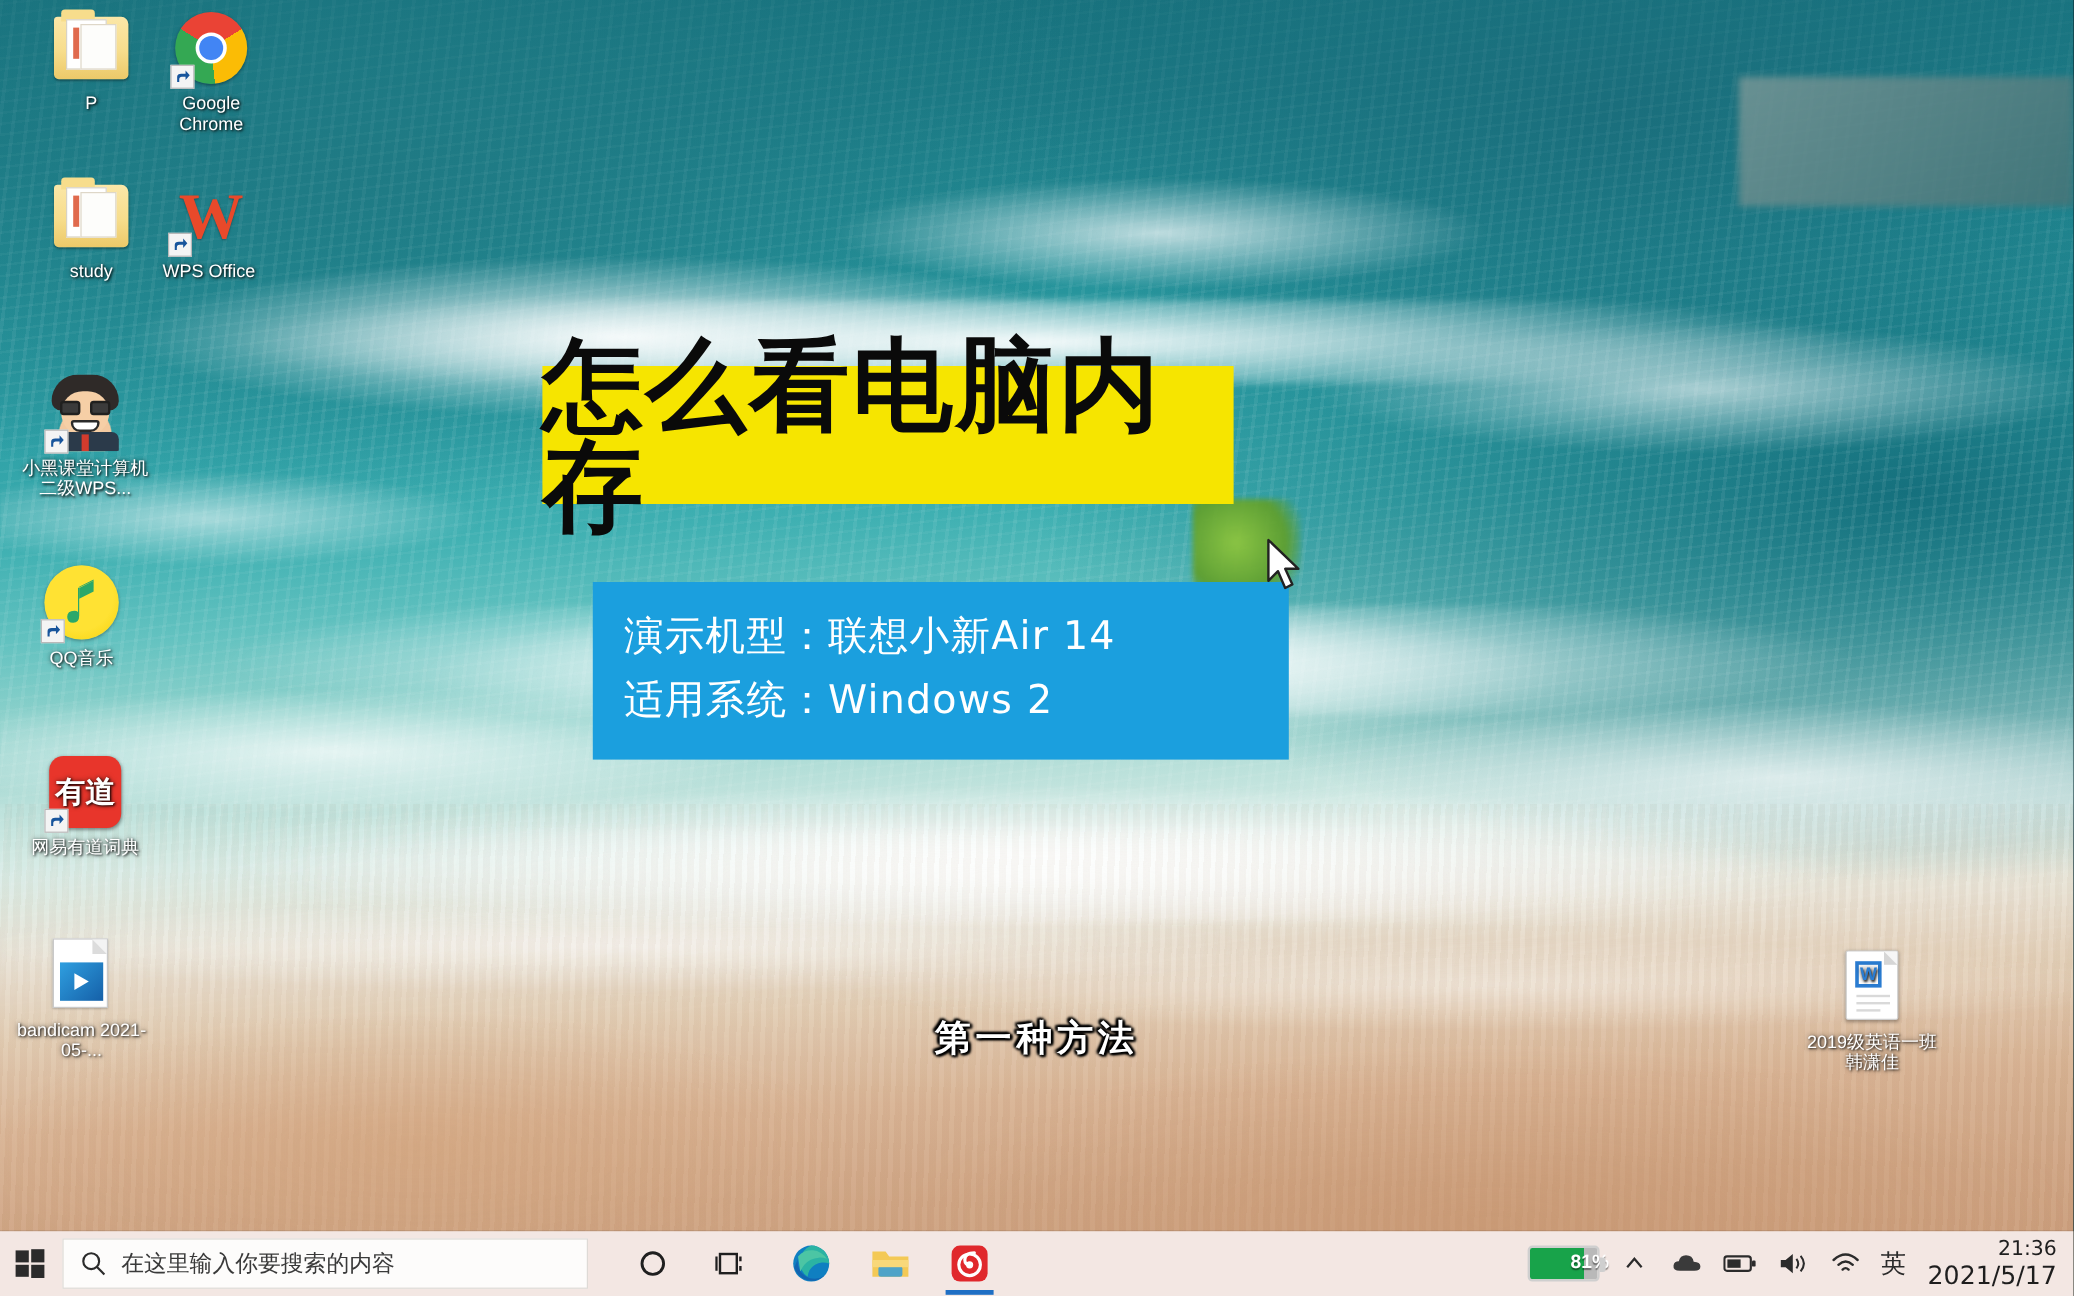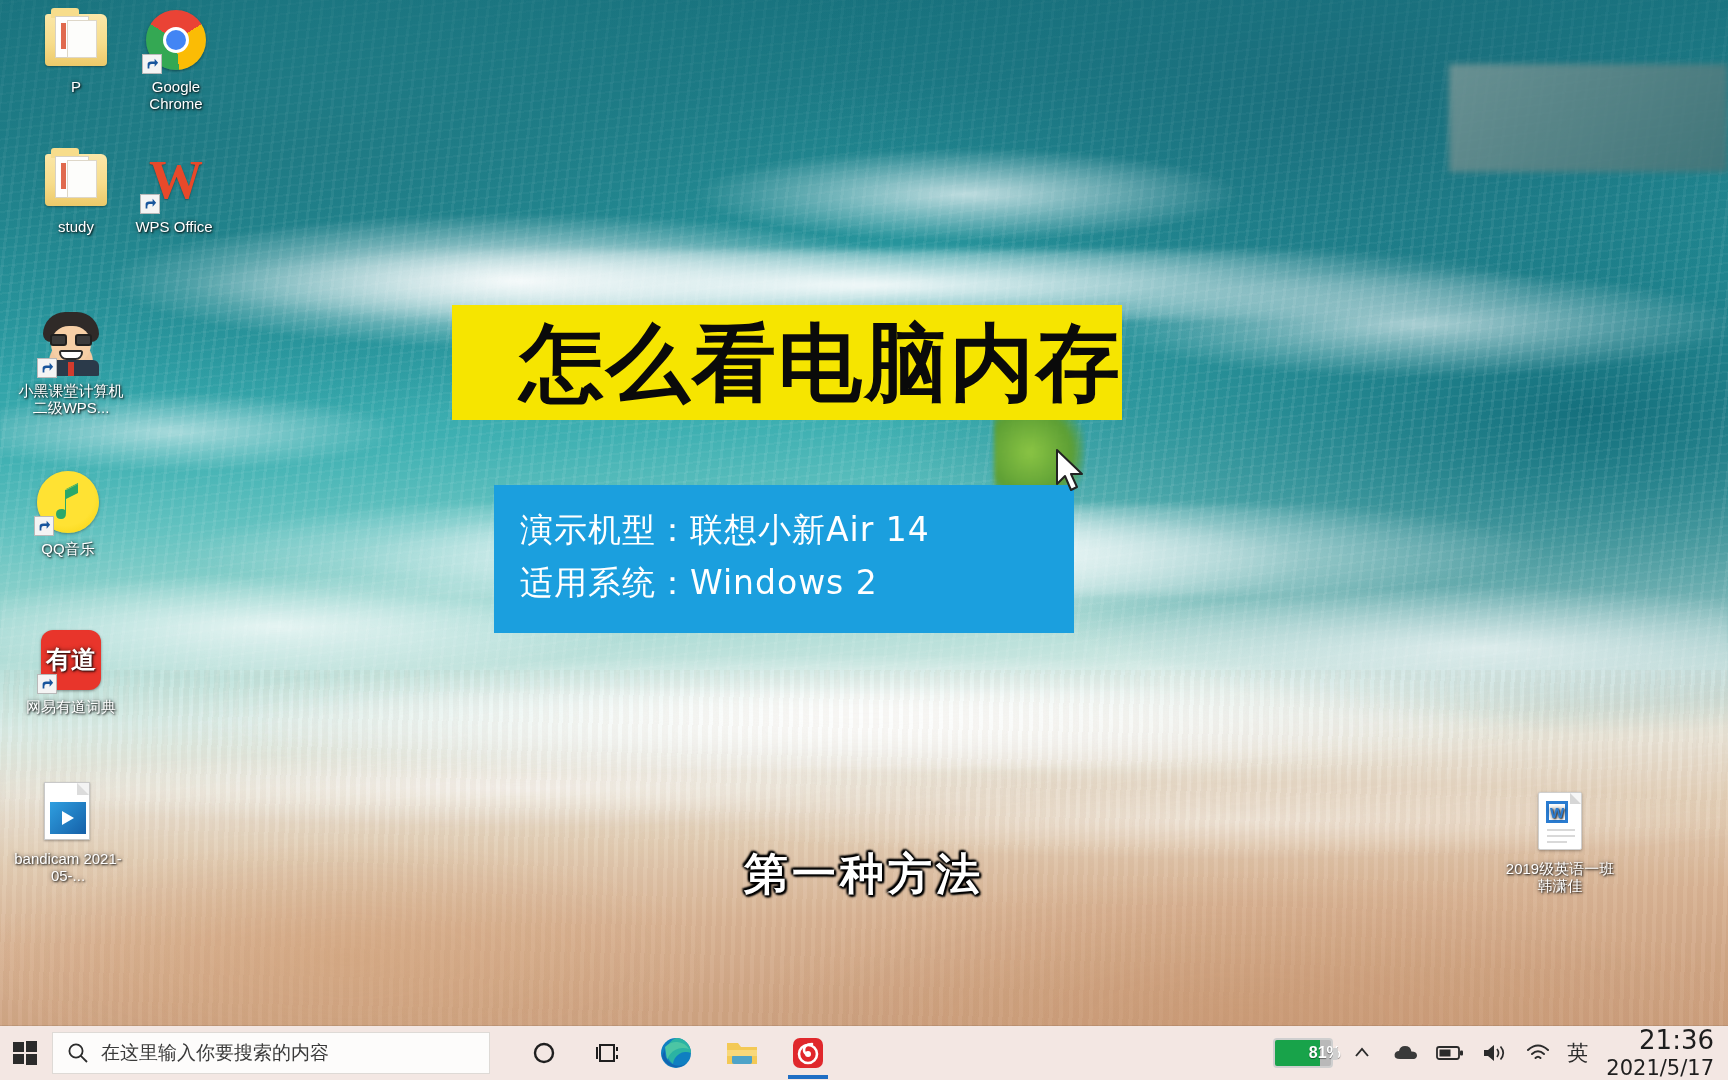--- a/index.html
+++ b/index.html
@@ -166,38 +166,38 @@
     border:1px solid #cfcfcf; box-shadow:0 1px 3px rgba(0,0,0,.3); border-radius:2px; }
   .wordfile:before{ content:""; position:absolute; right:0; top:0; border-width:0 11px 11px 0;
     border-style:solid; border-color:#d6d6d6 #f6f6f6; }
   .wordfile .w{ position:absolute; left:7px; top:8px; width:22px; height:22px;
     border:3px solid #2a7cd1; display:flex; align-items:center; justify-content:center;
     color:#2a7cd1; font-size:15px; font-weight:bold; line-height:1; }
   .wordfile .ln{ position:absolute; left:8px; height:2px; background:#d9d9d9; }
 
   
   #title-banner {
-    position:absolute; left:452px; top:305px; width:670px; height:115px;
-    background:#f6e500; display:flex; align-items:center; justify-content:flex-end;
+    position:absolute; left:452px; top:305px; width:576px; height:115px;
+    background:#f6e500; display:flex; align-items:center; justify-content:flex-start;
   }
   #title-banner .t {
     font-family:"DejaVu Sans","Liberation Sans",sans-serif;
     font-size:84px; font-weight:bold; color:#0a0a0a; letter-spacing:2px; line-height:1;
   }
   #info-box {
     position:absolute; left:494px; top:485px; width:580px; height:148px;
     background:#1b9fde; padding:18px 26px 0 26px;
   }
   #info-box .line {
     color:#ffffff; font-size:33px; line-height:1.62; white-space:nowrap;
     font-family:"DejaVu Sans","Liberation Sans",sans-serif; letter-spacing:1px;
   }
   #subtitle {
     position:absolute; left:0; right:0; top:845px; text-align:center;
-    font-size:44px; font-weight:bold; color:#ffffff; letter-spacing:4px;
+    font-size:30px; font-weight:bold; color:#ffffff; letter-spacing:4px;
     font-family:"DejaVu Sans","Liberation Sans",sans-serif;
     text-shadow:-2px 0 2px #000,2px 0 2px #000,0 -2px 2px #000,0 2px 2px #000,
                  -2px -2px 2px #000,2px 2px 2px #000;
   }
   #blur-rect {
     position:absolute; left:1449px; top:64px; width:279px; height:108px;
     background:linear-gradient(135deg, rgba(118,150,150,.85), rgba(70,115,118,.85));
     filter:blur(3px);
   }
 
@@ -232,21 +232,21 @@
   }
   .battery-badge:after{ content:""; position:absolute; right:-7px; top:8px; width:5px; height:12px;
     background:#cfcfcf; border-radius:0 2px 2px 0; }
   .battery-badge span{ color:#fff; font-size:16px; font-weight:bold;
     text-shadow:0 1px 1px rgba(0,0,0,.45);margin-left:43px; }
   .tray-ico { width:30px; height:30px; display:flex; align-items:center; justify-content:center;
     color:#2c2c2c; }
   .ime { font-size:21px; color:#2b2b2b; font-family:"DejaVu Sans","Liberation Sans",sans-serif; }
   #clock { text-align:right; line-height:1.18; color:#1e1e1e; padding-left:4px;
     font-family:"DejaVu Sans","Liberation Sans",sans-serif; }
-  #clock .tm { font-size:26px; } #clock .dt { font-size:21px; }
+  #clock .tm { font-size:17px; } #clock .dt { font-size:21px; }
 </style>
 </head>
 <body>
 
 <div id="screen">
 
   <div id="wallpaper">
     <div class="wp-layer wp-deep"></div>
     <div class="wp-layer wp-foam1"></div>
     <div class="wp-layer wp-foam2"></div>

